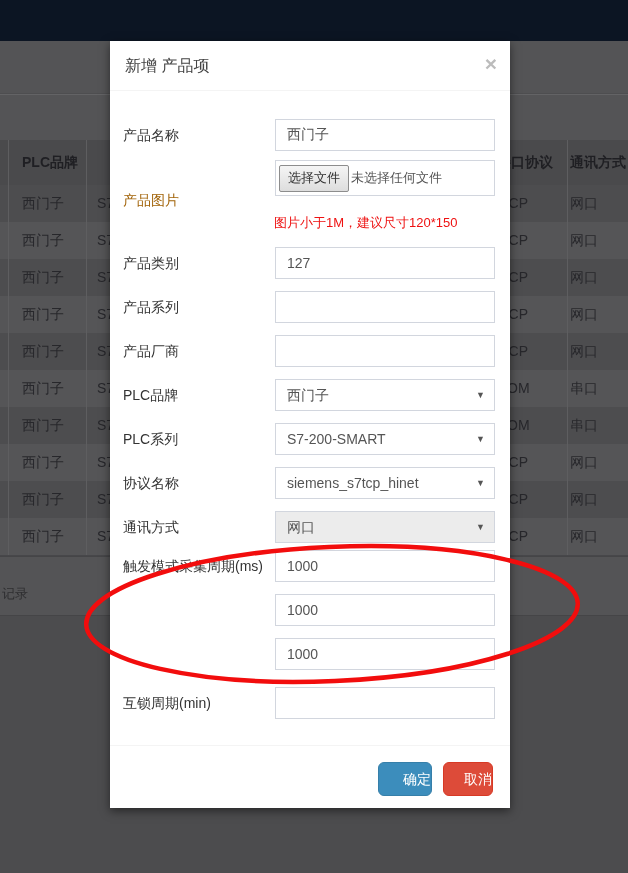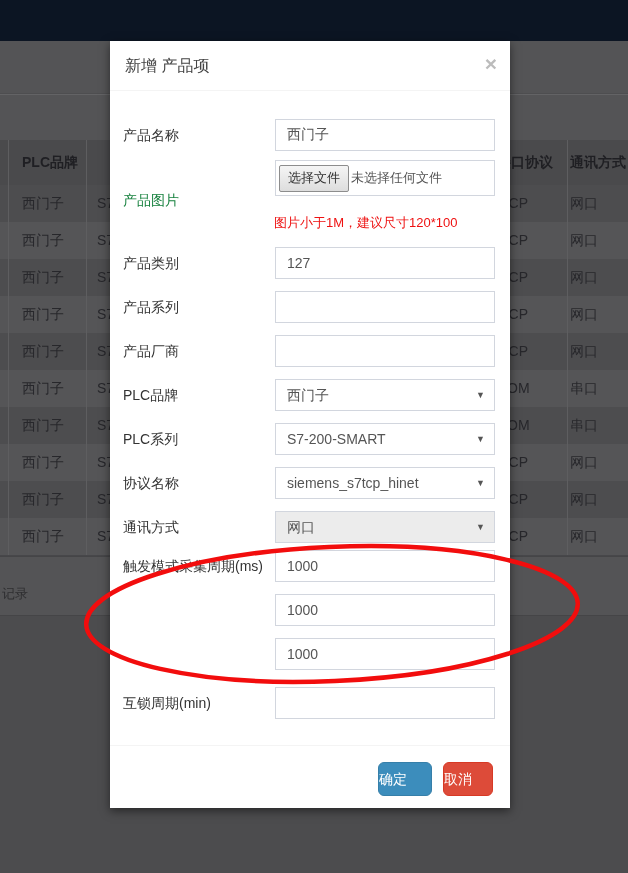--- a/index.html
+++ b/index.html
@@ -40,24 +40,24 @@
   .fselect.disabled{background:#ececec;cursor:default;}
   .filebox{position:absolute;left:165px;top:119px;width:220px;height:36px;border:1px solid #d2d6de;
     box-sizing:border-box;background:#fff;}
   .filebtn{position:absolute;left:3px;top:4px;height:25px;padding:0 8px;font-size:13px;color:#333;
     background:linear-gradient(#f5f5f5,#dddddd);border:1px solid #8d8d8d;border-radius:2px;line-height:23px;cursor:pointer;}
   .filestatus{position:absolute;left:75px;top:0;height:34px;line-height:34px;font-size:13px;color:#555;white-space:nowrap;}
   .imghint{position:absolute;left:164px;top:173px;font-size:13px;color:#ee1111;white-space:nowrap;}
   .r1{top:78px;}.r3{top:206px;}.r4{top:250px;}.r5{top:294px;}.r6{top:338px;}
   .r7{top:382px;}.r8{top:426px;}.r9{top:470px;}.r10{top:509px;}.r11{top:553px;}
   .r12{top:597px;}.r13{top:646px;}
-  .flabel-img{position:absolute;left:13px;top:143px;height:32px;line-height:32px;font-size:14px;color:#15803d;}
+  .flabel-img{position:absolute;left:13px;top:143px;height:32px;line-height:32px;font-size:14px;color:#a16207;}
   .modal-footer{position:absolute;top:704px;left:0;right:0;height:63px;border-top:1px solid #f4f4f4;}
   .btn{position:absolute;top:16px;height:34px;border-radius:6px;font-size:14px;color:#fff;
-    text-align:left;line-height:32px;box-sizing:border-box;cursor:pointer;
+    text-align:right;line-height:32px;box-sizing:border-box;cursor:pointer;
     font-family:"Liberation Sans","DejaVu Sans",sans-serif;}
   .btn-ok{left:268px;width:54px;background:#3c8dbc;border:1px solid #367fa9;}
   .btn-cancel{left:333px;width:50px;background:#dd4b39;border:1px solid #d73925;}
 
   
   .annotation{position:absolute;top:0;left:0;z-index:30;pointer-events:none;}
 </style>
 </head>
 <body>
 
@@ -182,21 +182,21 @@
     <div class="frow r1">
       <div class="flabel">产品名称</div>
       <input class="finput" type="text" value="西门子" style="">
     </div>
 
     <div class="flabel-img">产品图片</div>
     <div class="filebox">
       <div class="filebtn">选择文件</div>
       <div class="filestatus">未选择任何文件</div>
     </div>
-    <div class="imghint">图片小于1M，建议尺寸120*100</div>
+    <div class="imghint">图片小于1M，建议尺寸120*150</div>
 
     <div class="frow r3">
       <div class="flabel">产品类别</div>
       <input class="finput" type="text" value="127" style="">
     </div>
     <div class="frow r5">
       <div class="flabel">产品厂商</div>
       <input class="finput" type="text" value="" style="">
     </div>
     <div class="frow r4">

